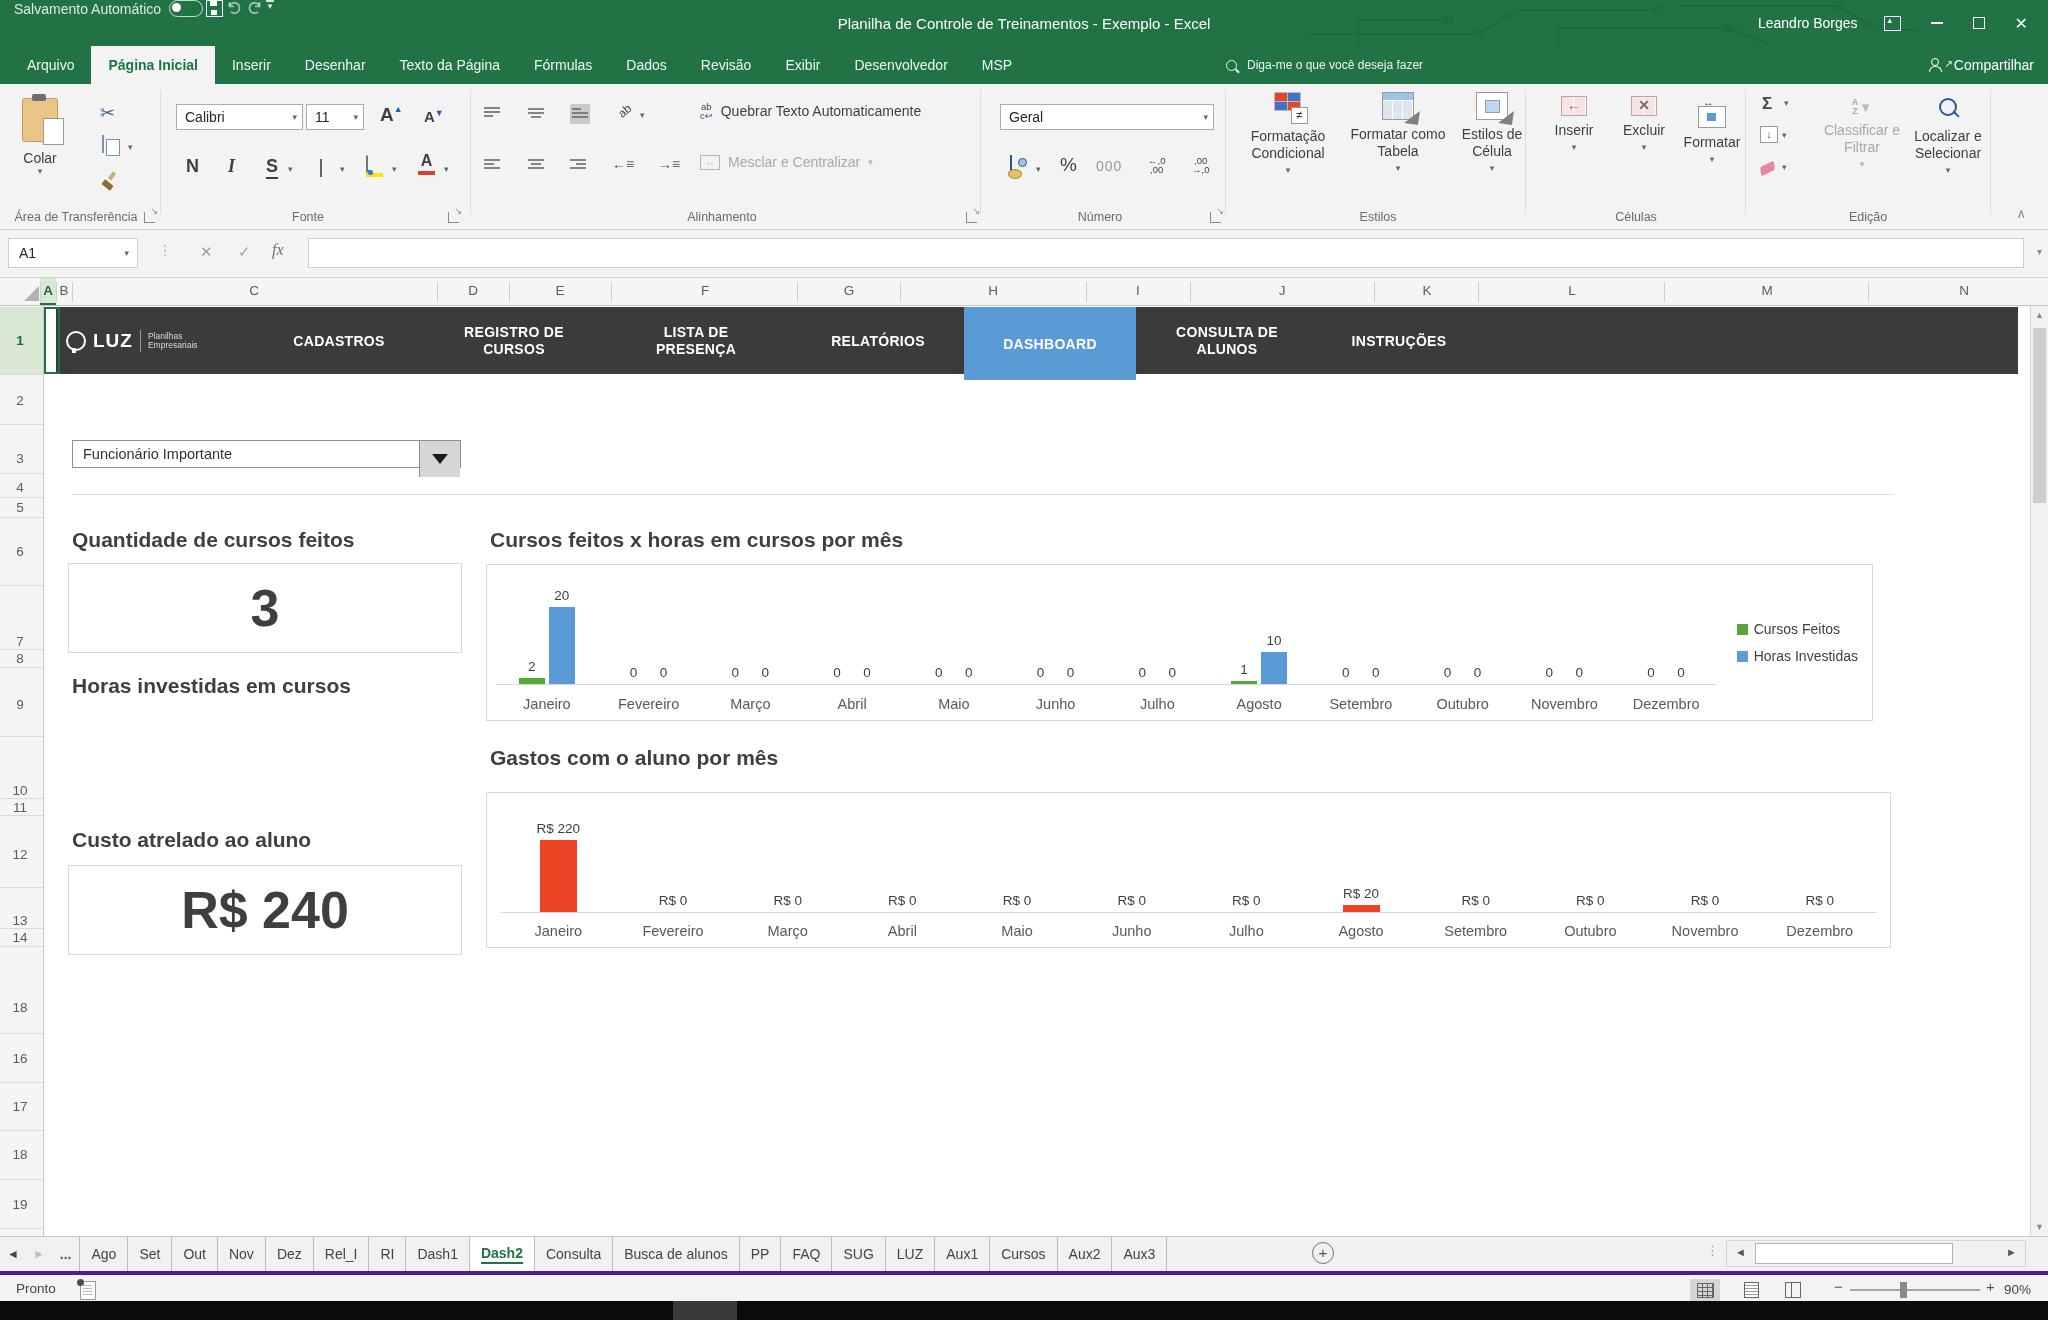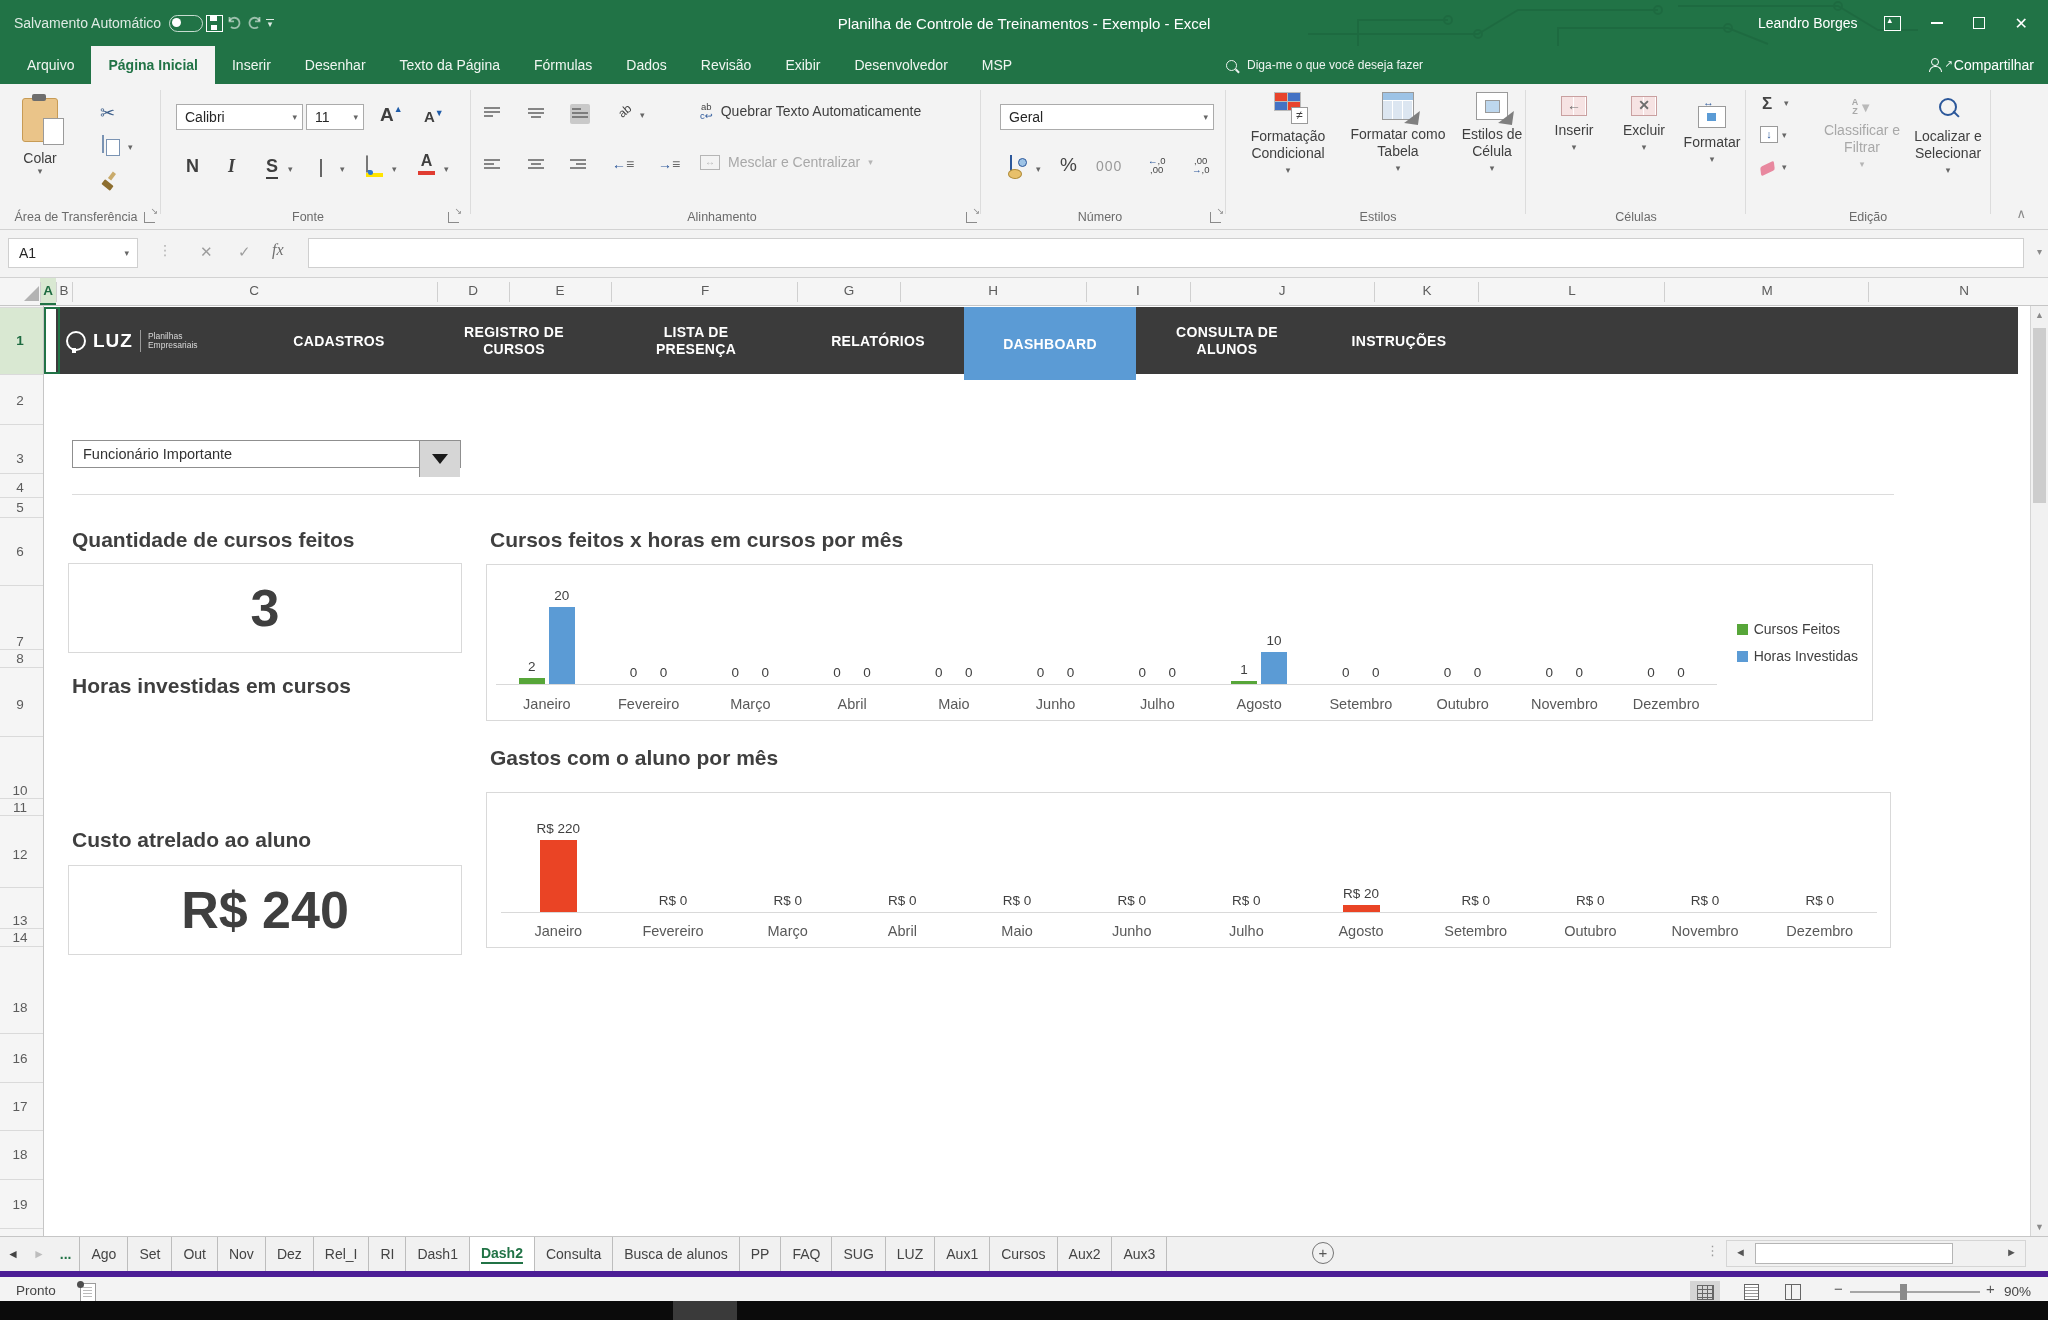--- a/index.html
+++ b/index.html
@@ -1,21 +1,21 @@
 <!DOCTYPE html>
 <html><head>
 <meta charset="utf-8">
 <style>
   html,body{margin:0;padding:0;background:#000;}
   body{font-family:"Liberation Sans",sans-serif;}
   .screen{position:relative;width:2048px;height:1320px;background:#fff;overflow:hidden;}
   .abs{position:absolute;}
   
   .titlebar{position:absolute;left:0;top:0;width:2048px;height:46px;background:#217346;color:#fff;}
-  .tb-left{position:absolute;left:14px;top:0;height:46px;display:flex;align-items:center;gap:3px;}
+  .tb-left{position:absolute;left:14px;top:0;height:46px;display:flex;align-items:flex-start;gap:3px;}
   .autosave{font-size:14px;color:rgba(255,255,255,.85);display:flex;align-items:center;gap:8px;}
   .toggle{width:32px;height:15px;border:1.5px solid rgba(255,255,255,.75);border-radius:9px;position:relative;}
   .toggle::before{content:'';position:absolute;left:2px;top:2px;width:9px;height:9px;border-radius:50%;background:#fff;}
   .save-ico{width:15px;height:15px;border:1.6px solid #fff;position:relative;}
   .save-ico::before{content:'';position:absolute;left:3px;top:0;width:7px;height:5px;background:#fff;}
   .save-ico::after{content:'';position:absolute;left:4px;bottom:1px;width:6px;height:5px;background:#fff;}
   .qat-more{display:flex;flex-direction:column;align-items:center;color:rgba(255,255,255,.85);font-size:9px;line-height:5px;}
   .qat-more .bar{width:8px;height:1.6px;background:rgba(255,255,255,.85);margin-bottom:2px;}
   .tb-title{position:absolute;left:50%;top:0;transform:translateX(-50%);height:46px;display:flex;align-items:center;font-size:15px;color:#fff;white-space:nowrap;}
   .tb-right{position:absolute;right:0;top:0;height:46px;display:flex;align-items:center;gap:26px;padding-right:20px;}
@@ -179,21 +179,21 @@
   .sheettabs{display:flex;align-items:stretch;}
   .stab{display:flex;align-items:center;padding:0 11px;font-size:14px;color:#444;border-right:1px solid #bdbdbd;white-space:nowrap;}
   .stab:first-child{border-left:1px solid #bdbdbd;}
   .stab.active{background:#fff;color:#217346;font-weight:bold;}
   .stab.active span{border-bottom:2px solid #217346;padding-bottom:1px;}
   .addsheet{position:absolute;left:1312px;top:1242px;width:22px;height:22px;border:1.5px solid #757575;border-radius:50%;color:#555;font-size:15px;line-height:20px;text-align:center;box-sizing:border-box;}
   .tsdots{position:absolute;left:1706px;top:1243px;color:#9a9a9a;font-size:13px;}
   .hscroll{position:absolute;left:1726px;top:1240px;width:300px;height:27px;background:#f1f1f1;border:1px solid #d5d5d5;box-sizing:border-box;}
   .hthumb{position:absolute;left:28px;top:2px;width:198px;height:21px;background:#fff;border:1px solid #b5b5b5;box-sizing:border-box;}
   .harr{position:absolute;top:5px;color:#555;font-size:11px;}
-  .statusbar{position:absolute;left:0;top:1271px;width:2048px;height:30px;background:#f3f3f3;border-top:6px solid #4c1d95;box-sizing:border-box;font-size:13.5px;color:#444;}
+  .statusbar{position:absolute;left:0;top:1271px;width:2048px;height:30px;background:#f3f3f3;border-top:4px solid #4c1d95;box-sizing:border-box;font-size:13.5px;color:#444;}
   .macroico{position:absolute;left:80px;top:6px;width:14px;height:17px;background:#fff;border:1px solid #9a9a9a;}
   .macroico::before{content:'';position:absolute;left:-4px;top:-3px;width:7px;height:7px;background:#4d4d4d;border-radius:50%;}
   .macroico::after{content:'';position:absolute;left:2px;top:3px;width:9px;height:10px;
      background:repeating-linear-gradient(to bottom,#bbb 0 1px,#fff 1px 3px);}
   .viewbtn{position:absolute;top:4px;width:30px;height:22px;display:flex;align-items:center;justify-content:center;}
   .viewbtn.sel{background:#d5d5d5;}
   .vb-grid{width:15px;height:13px;border:1px solid #666;background:
      repeating-linear-gradient(to right,transparent 0 4px,#666 4px 5px),
      repeating-linear-gradient(to bottom,transparent 0 3px,#666 3px 4px);}
   .vb-page{width:13px;height:14px;border:1px solid #666;background:repeating-linear-gradient(to bottom,#fff 0 2px,#999 2px 3px);}

